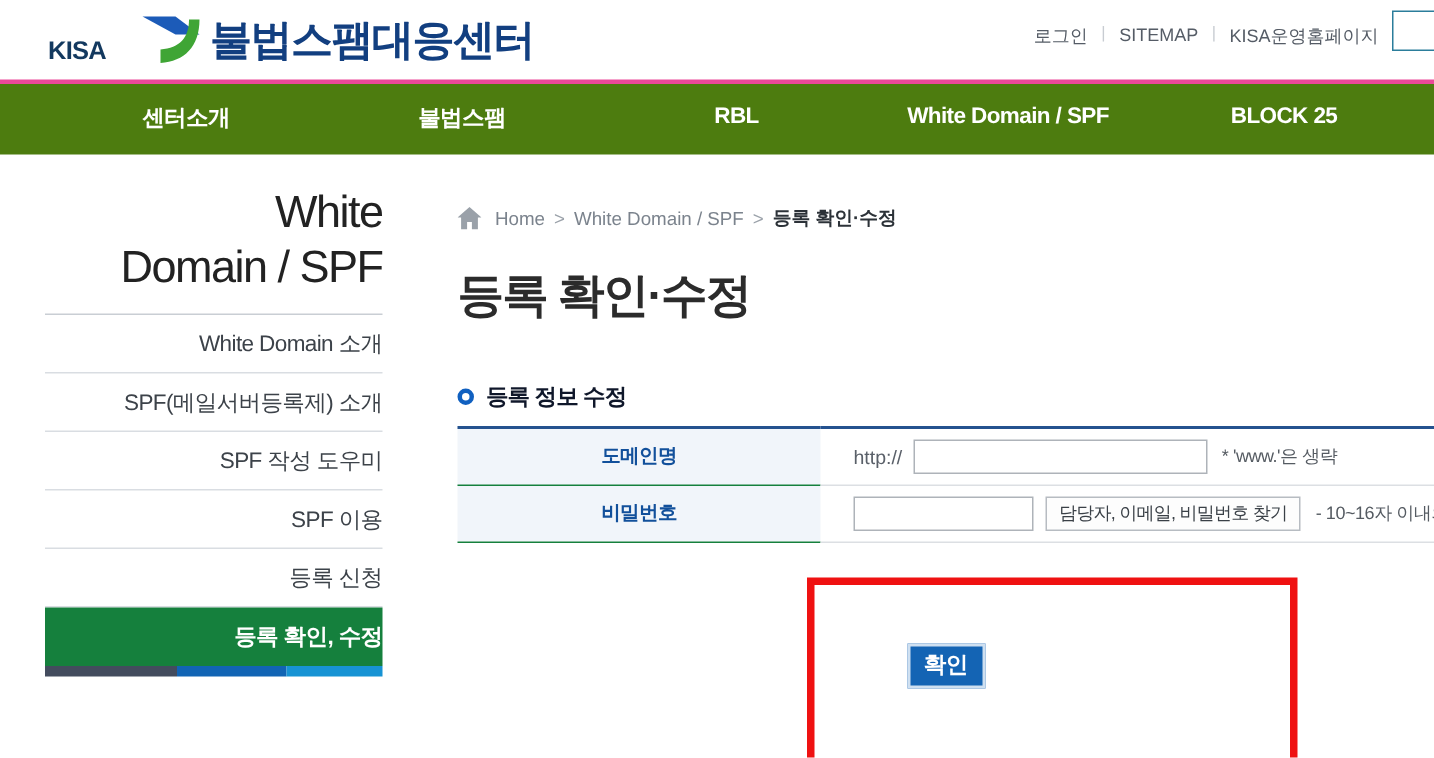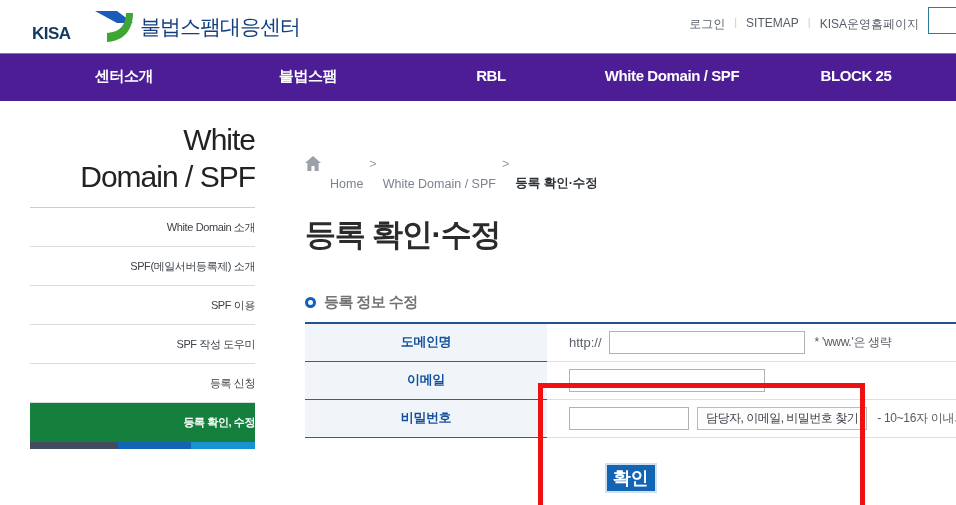--- a/index.html
+++ b/index.html
@@ -15,21 +15,21 @@
     font-family: "Liberation Sans", "DejaVu Sans", sans-serif;
     color: #333333;
     position: relative;
   }
 
   
   .header {
     position: relative;
     height: 53px;
     background: #ffffff;
-    border-bottom: 1px solid #ec4899;
+    border-bottom: 3px solid #ec4899;
   }
   .logo-area {
     position: absolute;
     left: 32px;
     top: 7px;
     display: flex;
     align-items: center;
     height: 40px;
   }
   .logo-mark {
@@ -48,22 +48,22 @@
     font-family: "Liberation Sans", sans-serif;
   }
   .logo-x {
     position: absolute;
     left: 55px;
     top: 0px;
     width: 48px;
     height: 34px;
   }
   .site-name {
-    font-size: 21px;
-    font-weight: normal;
+    font-size: 28px;
+    font-weight: bold;
     color: #123f80;
     letter-spacing: -1px;
     margin-left: 4px;
     white-space: nowrap;
   }
   .top-links {
     position: absolute;
     right: 28px;
     top: 16px;
     display: flex;
@@ -88,21 +88,21 @@
     width: 46px;
     height: 27px;
     border: 1px solid #2b7d9b;
     background: #ffffff;
     box-sizing: border-box;
   }
 
   
   .nav {
     height: 47px;
-    background: #4c1d95;
+    background: #4d7c0f;
     display: flex;
     align-items: center;
     position: relative;
   }
   .nav-item {
     color: #ffffff;
     font-size: 15px;
     font-weight: bold;
     letter-spacing: -0.4px;
     text-align: center;
@@ -141,21 +141,21 @@
     padding-bottom: 12px;
   }
   .sidebar-list {
     border-top: 1px solid #c9ced4;
   }
   .side-item {
     height: 39px;
     line-height: 39px;
     border-bottom: 1px solid #d9dde2;
     padding-left: 16px;
-    font-size: 11px;
+    font-size: 15px;
     color: #3c4249;
     letter-spacing: -0.4px;
     cursor: pointer;
     box-sizing: border-box;
   }
   .side-item.active {
     background: #15803d;
     color: #ffffff;
     font-weight: bold;
     border-bottom: none;
@@ -185,40 +185,40 @@
     color: #7b838d;
     padding-top: 34px;
     white-space: nowrap;
   }
   .home-icon {
     width: 16px;
     height: 15px;
     margin-right: 9px;
     flex: none;
   }
-  .breadcrumb .crumb { color: #7b838d; margin-top: 40px; }
+  .breadcrumb .crumb { color: #7b838d; }
   .breadcrumb .sep { margin: 0 6px; color: #9aa1a9; }
   .breadcrumb .crumb.current {
     color: #2c3238;
     font-weight: bold;
   }
   .page-title {
     font-size: 31px;
     font-weight: bold;
     color: #2b2b2b;
     letter-spacing: -1.2px;
     margin-top: 22px;
   }
   .section-head {
     display: flex;
     align-items: center;
     margin-top: 37px;
     font-size: 15px;
     font-weight: bold;
-    color: #737373;
+    color: #0f172a;
     letter-spacing: -0.6px;
   }
   .bullet-ring {
     width: 11px;
     height: 11px;
     border-radius: 50%;
     border: 3px solid #1060c0;
     margin-right: 8px;
     box-sizing: border-box;
     flex: none;
@@ -298,28 +298,29 @@
   .submit-wrap {
     width: 651px;
     display: flex;
     justify-content: center;
     margin-top: 25px;
   }
   .submit-btn {
     background: #1464b4;
     border: 2px solid #cfe0f1;
     color: #ffffff;
-    font-size: 18px;
+    font-size: 15px;
     font-weight: bold;
     font-family: "Liberation Sans", sans-serif;
     letter-spacing: -0.3px;
     width: 52px;
     height: 30px;
     cursor: pointer;
     box-sizing: border-box;
+    margin-top: 42px;
   }
 
   
   .annot-box {
     position: absolute;
     left: 538px;
     top: 282px;
     width: 327px;
     height: 136px;
     border: 5px solid #ef1111;
@@ -366,22 +367,22 @@
 <div class="content">
 
   <div class="sidebar">
     <div class="sidebar-title">
       <div>White</div>
       <div>Domain / SPF</div>
     </div>
     <div class="sidebar-list">
       <div class="side-item">White Domain 소개</div>
       <div class="side-item">SPF(메일서버등록제) 소개</div>
+      <div class="side-item">SPF 작성 도우미</div>
       <div class="side-item">SPF 이용</div>
-      <div class="side-item">SPF 작성 도우미</div>
       <div class="side-item">등록 신청</div>
       <div class="side-item active">등록 확인, 수정</div>
     </div>
     <div class="side-deco">
       <i class="d1"></i>
       <i class="d2"></i>
       <i class="d3"></i>
     </div>
   </div>
 
@@ -407,28 +408,20 @@
 
     <table class="form-table">
       <tbody>
         <tr>
           <th>도메인명</th>
           <td>
             <div class="cell-row">
               <span class="proto">http://</span>
               <input class="txt-input domain" type="text" value="" style="">
               <span class="hint">* 'www.'은 생략</span>
-            </div>
-          </td>
-        </tr>
-        <tr>
-          <th>이메일</th>
-          <td>
-            <div class="cell-row">
-              <input class="txt-input email" type="text" value="" style="">
             </div>
           </td>
         </tr>
         <tr>
           <th>비밀번호</th>
           <td>
             <div class="cell-row">
               <input class="txt-input pw" type="text" value="" style="">
               <button class="find-btn">담당자, 이메일, 비밀번호 찾기</button>
               <span class="hint">- 10~16자 이내의 영-</span>

